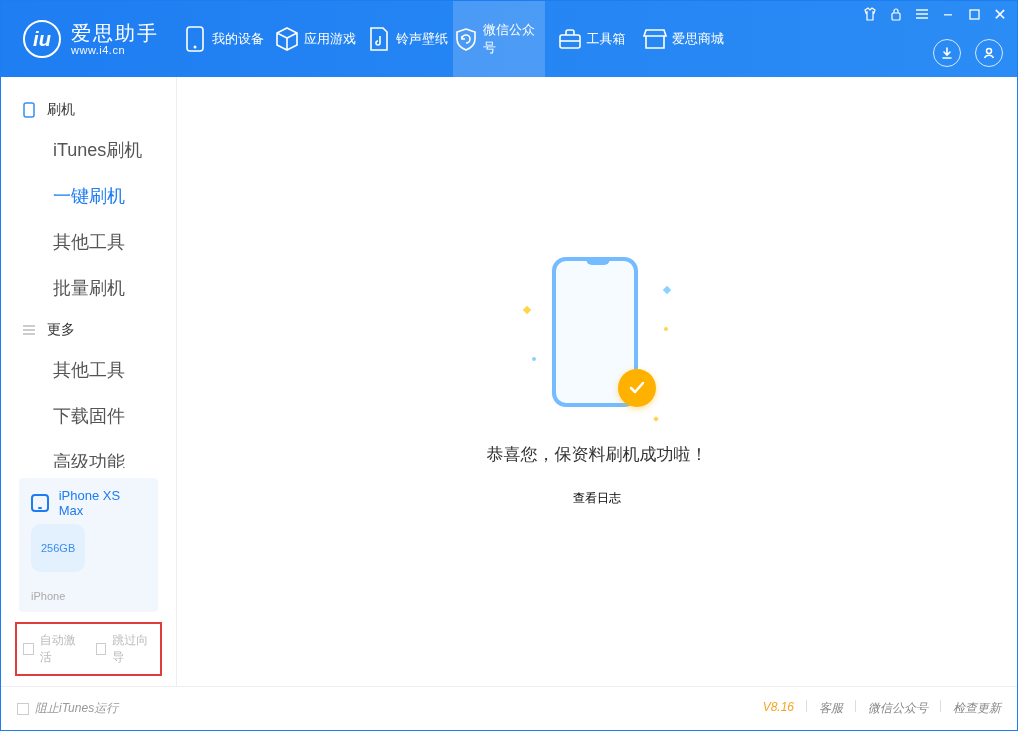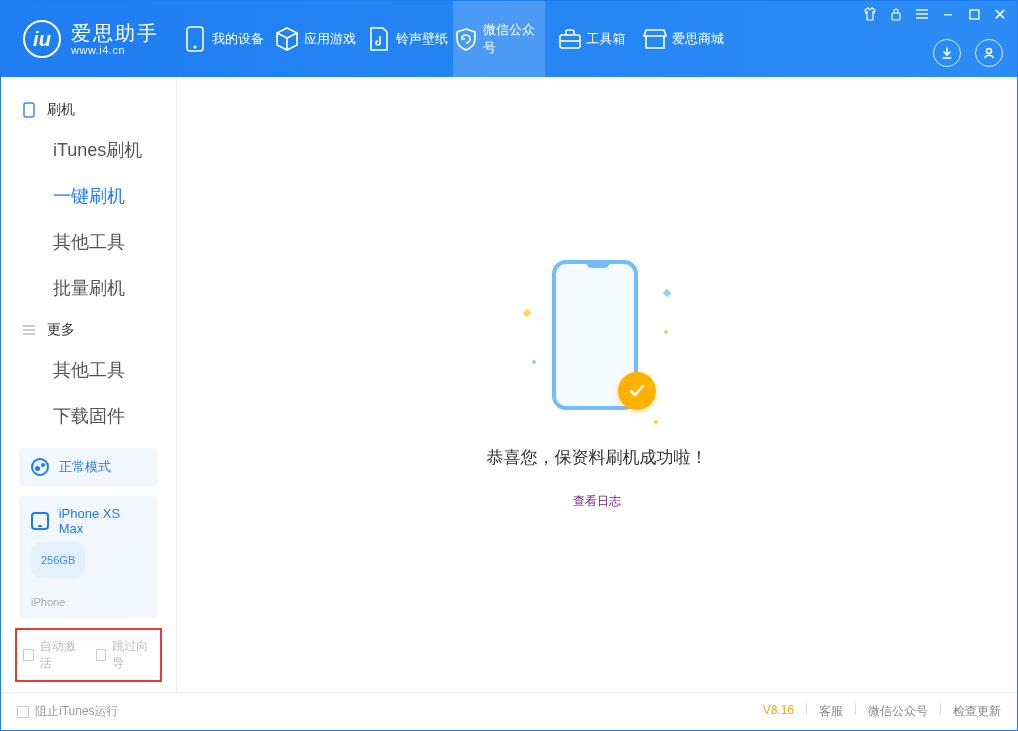--- a/index.html
+++ b/index.html
@@ -37,21 +37,21 @@
 .device-cards { padding: 0 18px 10px 18px; }
 .card { background: #f2f7fd; border-radius: 4px; padding: 10px 12px; margin-top: 10px; }
 .card-row { display: flex; align-items: center; gap: 10px; }
 .mode-icon { width: 18px; height: 18px; border: 2px solid #1c7cf0; border-radius: 50%; position: relative; }
 .mode-icon::before, .mode-icon::after { content: ""; position: absolute; background: #1c7cf0; border-radius: 50%; }
 .mode-icon::before { width: 5px; height: 5px; left: 2px; top: 6px; }
 .mode-icon::after { width: 4px; height: 4px; right: 2px; top: 3px; }
 .dev-icon { width: 18px; height: 18px; border: 2px solid #1c7cf0; border-radius: 4px; position: relative; }
 .dev-icon::before { content: ""; position: absolute; left: 5px; right: 5px; bottom: 1px; height: 2px; background: #1c7cf0; border-radius: 1px; }
 .card-title { color: #1c7cf0; font-size: 13px; font-weight: 500; }
-.badge { display: inline-block; background: #e3f0fe; color: #3a8ef0; border-radius: 10px; padding: 12px 10px; font-size: 11px; margin-top: 6px; }
+.badge { display: inline-block; background: #e3f0fe; color: #3a8ef0; border-radius: 10px; padding: 18px 10px; font-size: 11px; margin-top: 6px; }
 .card-sub { color: #aaa; font-size: 11px; margin-top: 18px; }
 
 .checkbox-row { border: 2px solid #e23b3b; margin: 0 14px 10px 14px; padding: 8px 6px; display: flex; align-items: center; gap: 14px; }
 .cb-item { display: flex; align-items: center; gap: 6px; color: #bbb; font-size: 12px; cursor: pointer; }
 .cb-box { width: 12px; height: 12px; border: 1px solid #ccc; }
 
 
 .main { flex: 1; position: relative; display: flex; flex-direction: column; align-items: center; justify-content: center; }
 .phone-illus { width: 110px; height: 160px; position: relative; margin-bottom: 26px; }
 .phone-body { position: absolute; left: 10px; top: 0; width: 86px; height: 150px; border: 4px solid #74bbff; border-radius: 14px; background: #f6fbff; }
@@ -61,24 +61,24 @@
 .sparkle { position: absolute; width: 6px; height: 6px; background: #ffd54a; transform: rotate(45deg); }
 .s1 { left: -18px; top: 50px; }
 .s2 { right: -18px; top: 30px; background: #8cd2ff; }
 .s3 { right: -6px; bottom: -4px; width: 4px; height: 4px; }
 .dot { position: absolute; width: 4px; height: 4px; border-radius: 50%; }
 .d1 { left: -10px; top: 100px; background: #8cd2ff; }
 .d2 { right: -16px; top: 70px; background: #ffd54a; }
 
 .success-msg { font-size: 17px; color: #333; font-weight: 500; margin-bottom: 24px; }
 .ok-btn { border: 1px solid #ddd; background: #fff; padding: 9px 48px; font-size: 14px; color: #444; cursor: pointer; border-radius: 2px; margin-bottom: 18px; }
-.log-link { color: #701a75; font-size: 12px; cursor: pointer; }
-
-
-.footer { height: 38px; border-top: 1px solid #eee; display: flex; align-items: center; padding: 0 16px; font-size: 12px; color: #999; }
+.log-link { color: #000000; font-size: 12px; cursor: pointer; }
+
+
+.footer { height: 44px; border-top: 1px solid #eee; display: flex; align-items: center; padding: 0 16px; font-size: 12px; color: #999; font-style: italic; }
 .footer .cb-item { color: #999; }
 .footer-right { margin-left: auto; display: flex; align-items: flex-start; gap: 12px; }
 .ver { color: #f5a623; }
 .f-divider { width: 1px; height: 12px; background: #ddd; }
 .f-link { color: #888; cursor: pointer; }
 </style>
 </head>
 <body>
 
 <div class="window">
@@ -217,26 +217,20 @@
               </svg>
             </span>
           <span>更多</span>
         </div>
         <div class="side-item">其他工具</div>
         <div class="side-item">下载固件</div>
         <div class="side-item">高级功能</div>
       </div>
 
       <div class="device-cards">
-        <div class="card">
-          <div class="card-row">
-            <span class="mode-icon"></span>
-            <span class="card-title">正常模式</span>
-          </div>
-        </div>
         <div class="card">
           <div class="card-row">
             <span class="dev-icon"></span>
             <span class="card-title">iPhone XS Max</span>
           </div>
           <span class="badge">256GB</span>
           <div class="card-sub">iPhone</div>
         </div>
       </div>
 

